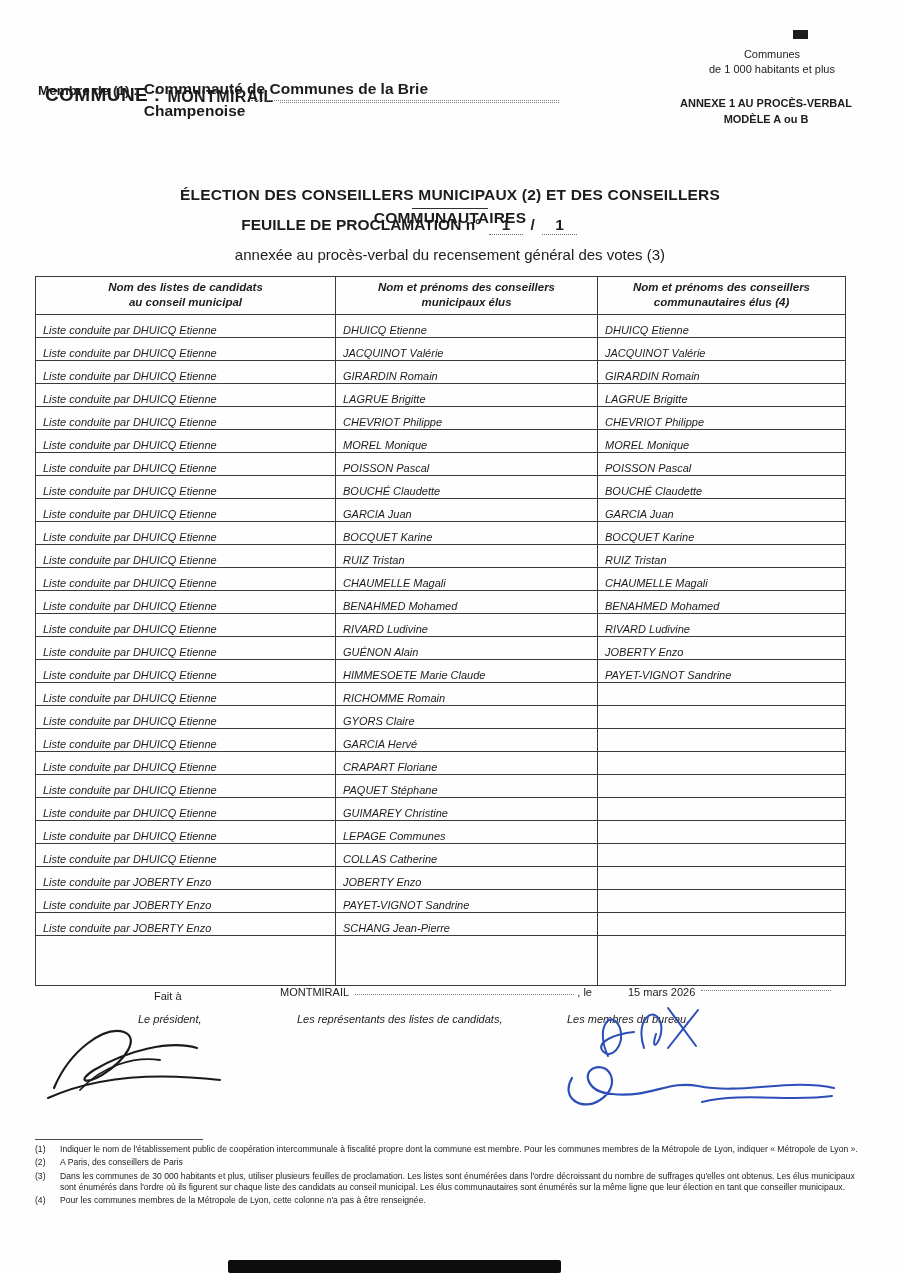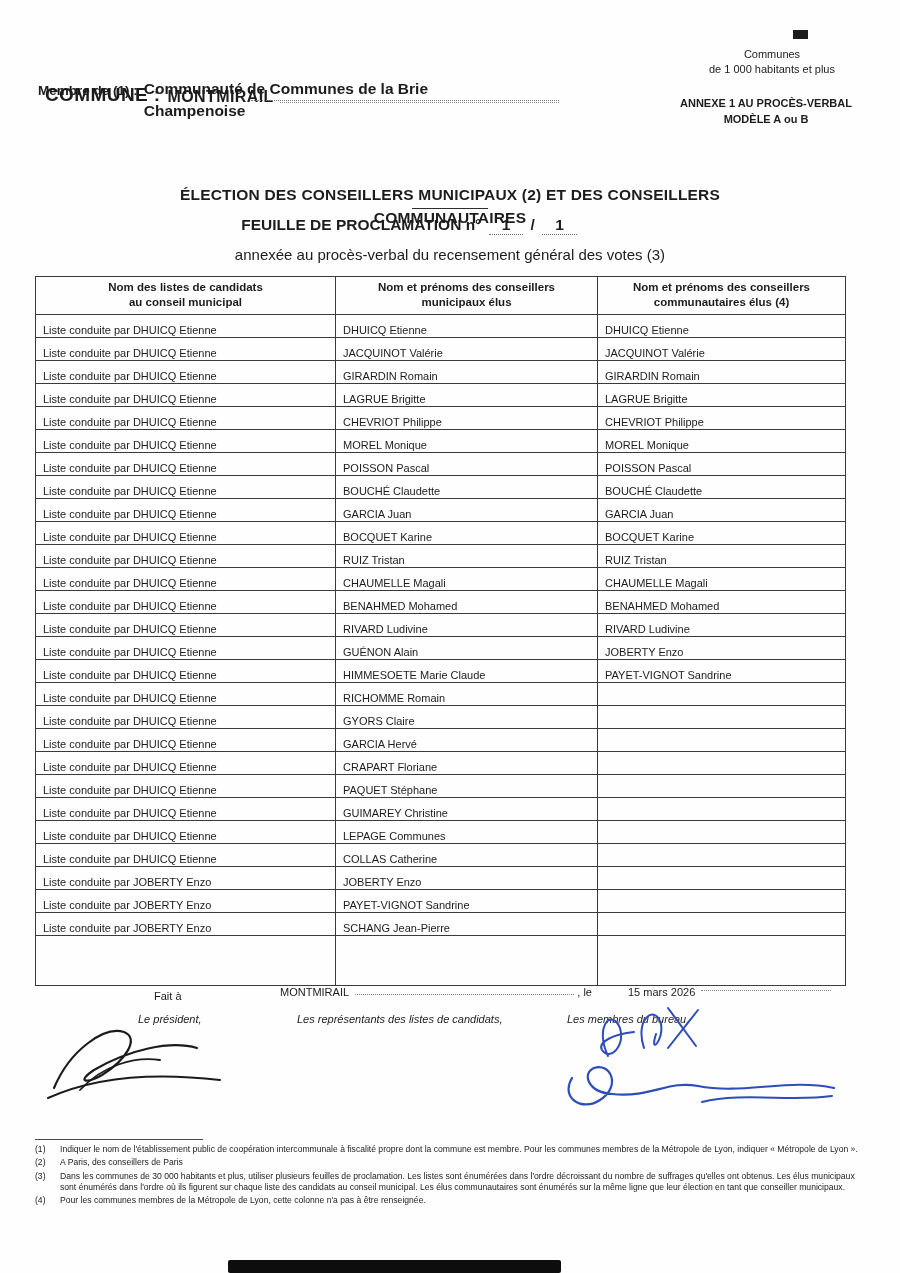--- a/index.html
+++ b/index.html
@@ -24,21 +24,21 @@
   .artifact-tr { position:absolute; left:793px; top:30px; width:15px; height:9px; background:#1d1d1d; }
 
   
   .main-title { position:absolute; left:60px; top:149px; width:780px; text-align:center; font-size:15.5px; font-weight:bold; line-height:1.5; letter-spacing:.2px;margin-top:34px; }
   .title-rule { position:absolute; left:412px; top:208px; width:76px; border-top:1.6px solid #2e2e2e; }
   .proclamation { position:absolute; left:0; top:216px; width:821px; text-align:center; font-size:15.5px; font-weight:bold; }
   .dotnum { display:inline-block; border-bottom:1.6px dotted #6a6a6a; padding:0 13px; margin:0 3px; }
   .subtitle { position:absolute; left:0; top:246px; width:900px; text-align:center; font-size:15px; }
 
   
-  .proc-table { position:absolute; left:35px; top:276px; width:810px; border-collapse:collapse; table-layout:fixed; }
+  .proc-table { position:absolute; left:35px; top:276px; width:810px; border-collapse:collapse; table-layout:fixed;font-style:italic; }
   .proc-table th, .proc-table td { border:1px solid #3a3a3a; }
   .proc-table th { font-size:11.5px; font-weight:bold; text-align:center; padding:3px 4px 4px; line-height:1.3; }
   .proc-table td { height:23px; font-size:11px; vertical-align:bottom; padding:0 2px 1px 7px; white-space:nowrap; overflow:hidden; }
   .col-list { width:300px; }
   .col-mun  { width:262px; }
   .col-com  { width:248px; }
   .empty-row td { height:50px; }
 
   
   .footer { position:absolute; left:0; top:986px; width:900px; height:152px; font-size:11px; }

